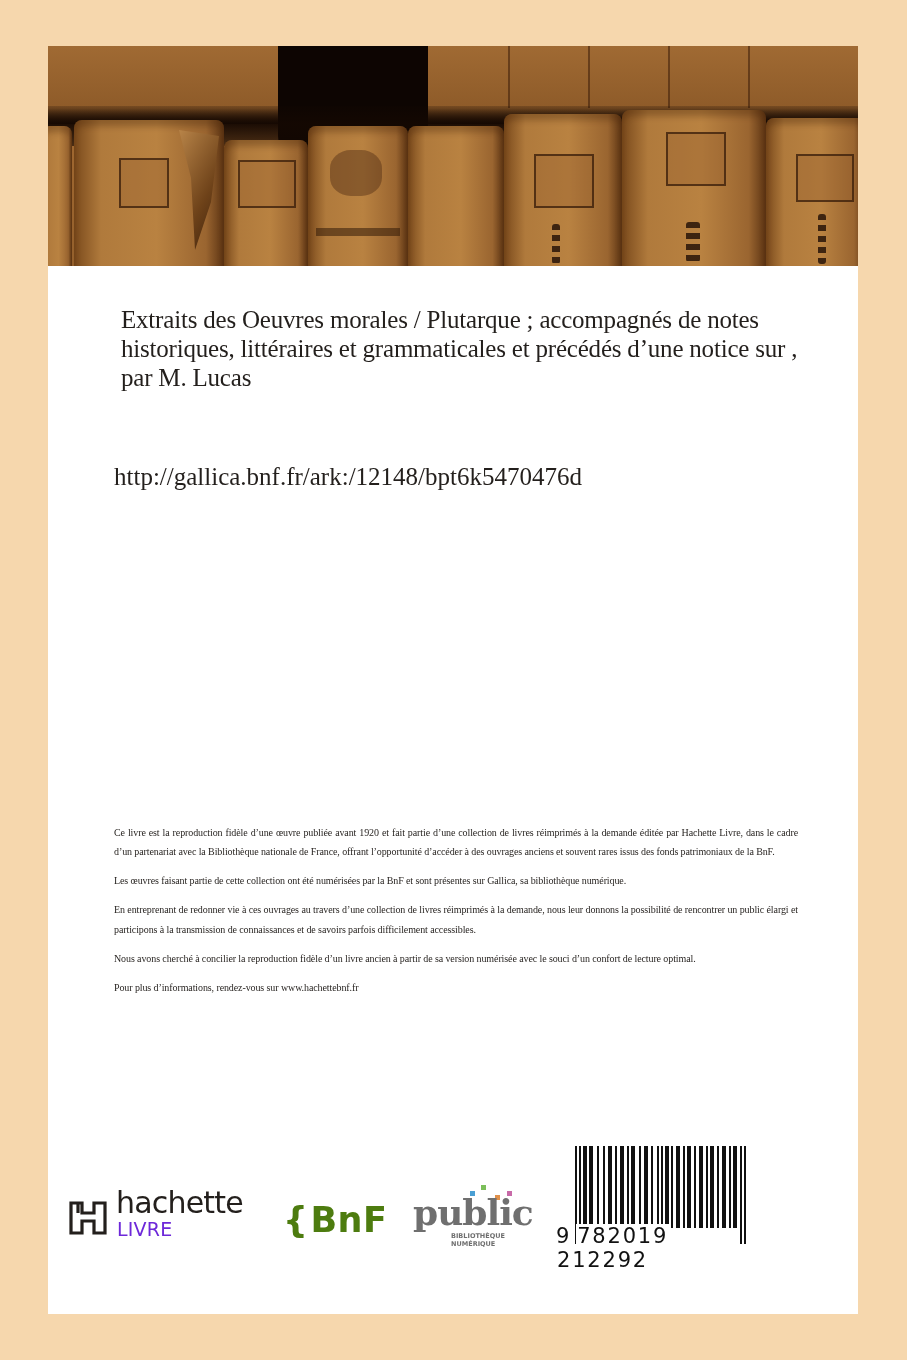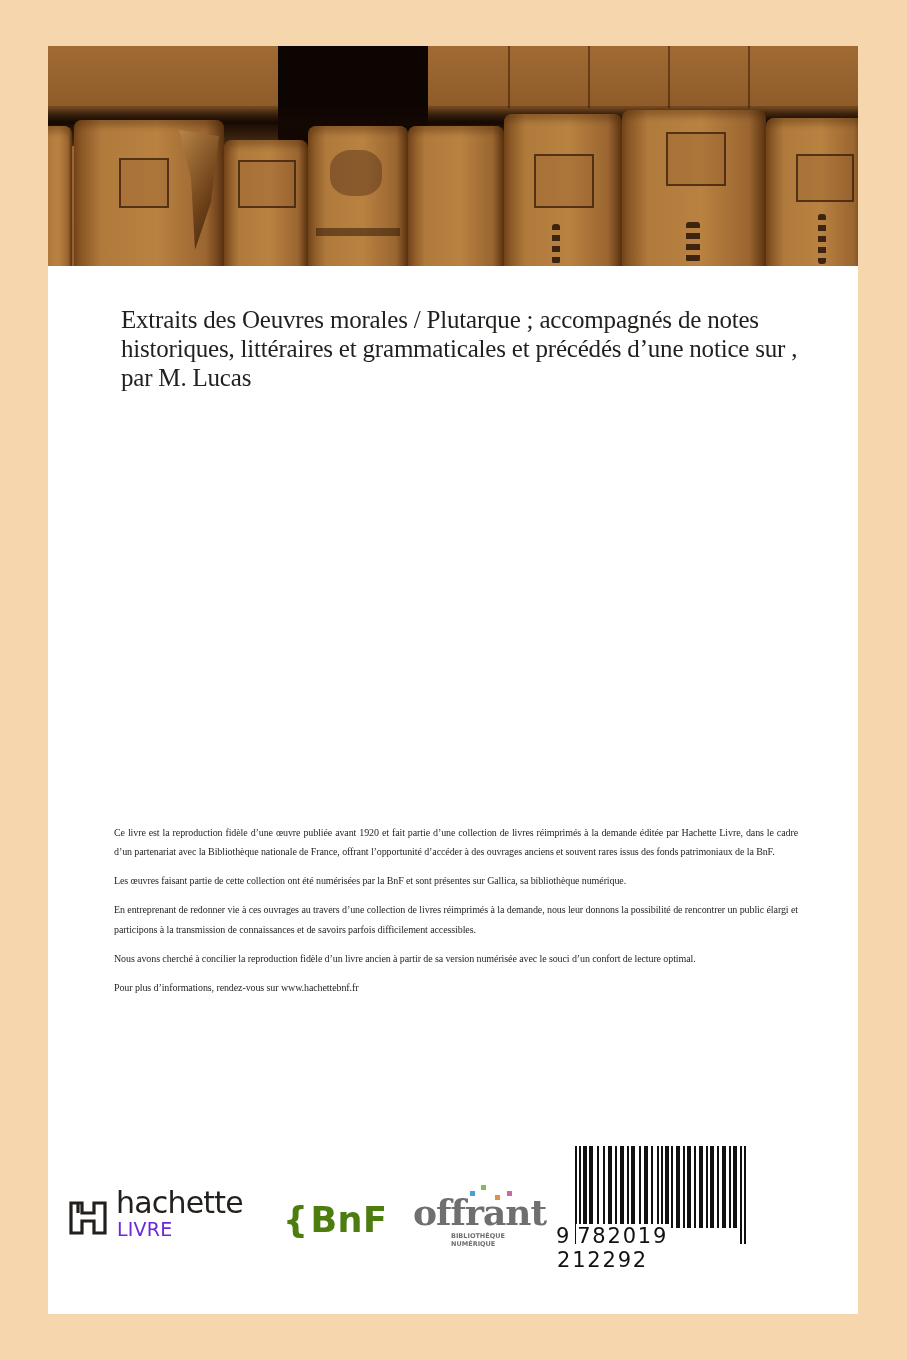--- a/index.html
+++ b/index.html
@@ -174,20 +174,21 @@
       <div class="label" style="left:44px;top:22px;width:56px;height:50px;"></div>
       <div class="script" style="left:64px;top:112px;height:40px;width:14px;"></div>
     </div>
     <div class="spine" style="left:718px;width:100px;height:148px;">
       <div class="label" style="left:30px;top:36px;width:54px;height:44px;"></div>
       <div class="script" style="left:52px;top:96px;height:50px;"></div>
     </div>
   </div>
 
   <h1 class="title">Extraits des Oeuvres morales / Plutarque ; accompagnés de notes historiques, littéraires et grammaticales et précédés d’une notice sur , par M. Lucas</h1>
+  <div class="url">http://gallica.bnf.fr/ark:/12148/bpt6k5470476d</div>
 
   <div class="body-text">
     <p>Ce livre est la reproduction fidèle d’une œuvre publiée avant 1920 et fait partie d’une collection de livres réimprimés à la demande éditée par Hachette Livre, dans le cadre d’un partenariat avec la Bibliothèque nationale de France, offrant l’opportunité d’accéder à des ouvrages anciens et souvent rares issus des fonds patrimoniaux de la BnF.</p>
     <p>Les œuvres faisant partie de cette collection ont été numérisées par la BnF et sont présentes sur Gallica, sa bibliothèque numérique.</p>
     <p>En entreprenant de redonner vie à ces ouvrages au travers d’une collection de livres réimprimés à la demande, nous leur donnons la possibilité de rencontrer un public élargi et participons à la transmission de connaissances et de savoirs parfois difficilement accessibles.</p>
     <p>Nous avons cherché à concilier la reproduction fidèle d’un livre ancien à partir de sa version numérisée avec le souci d’un confort de lecture optimal.</p>
     <p>Pour plus d’informations, rendez-vous sur www.hachettebnf.fr</p>
   </div>
 </div>
 
@@ -204,21 +205,21 @@
   <span class="brace">{</span><span>BnF</span>
 </div>
 
 <div class="logo-gallica">
   <div>
     <div class="sq" style="left:57px;top:11px;background:#4a9fd4;"></div>
     <div class="sq" style="left:68px;top:5px;background:#7cbf5a;"></div>
     <div class="sq" style="left:82px;top:15px;background:#e0904a;"></div>
     <div class="sq" style="left:94px;top:11px;background:#c86aa8;"></div>
   </div>
-  <span class="g-word">offrant</span>
+  <span class="g-word">public</span>
   <div class="g-sub">
     <div>BIBLIOTHÈQUE</div>
     <div>NUMÉRIQUE</div>
   </div>
 </div>
 
 <div class="barcode">
   <svg class="bars" viewBox="0 0 190 100" preserveAspectRatio="none">
     <g fill="#111">
       <rect x="6" y="2" width="2" height="98"></rect>

